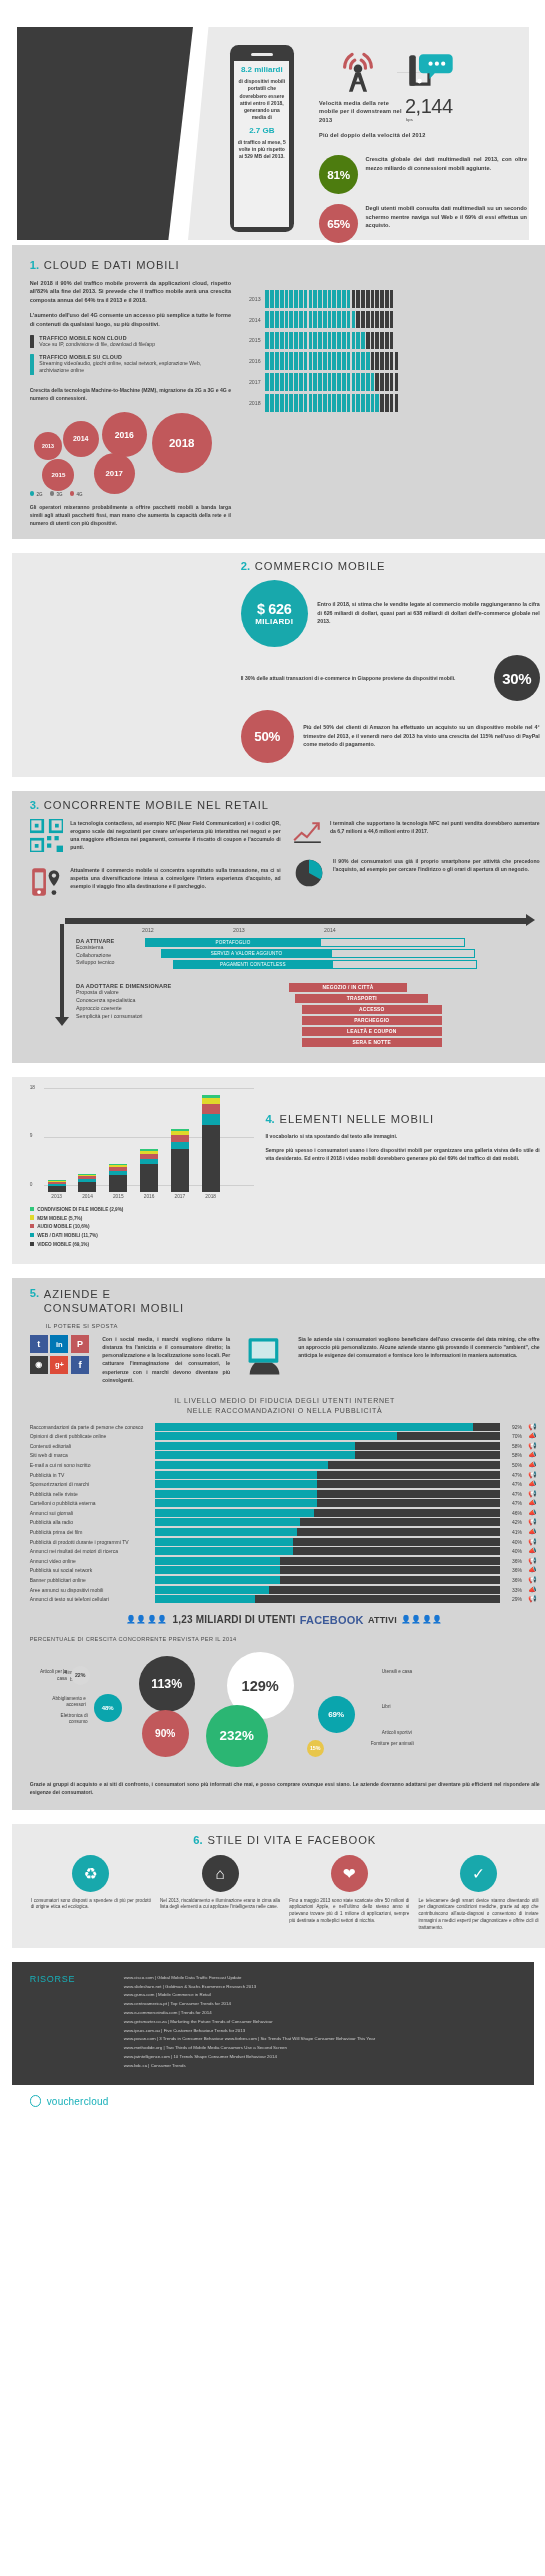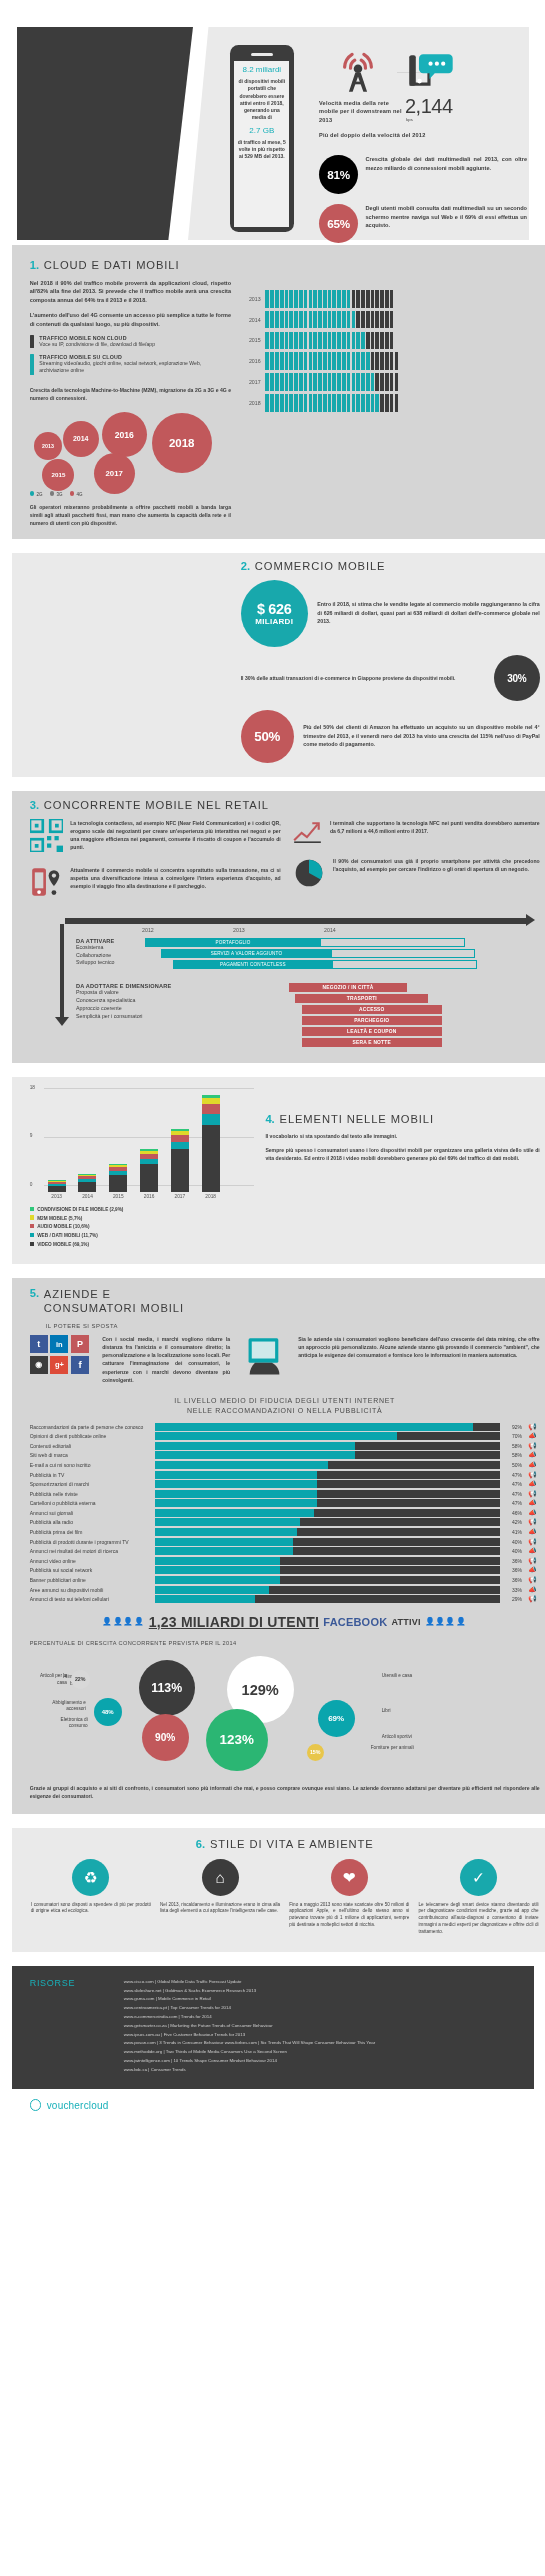--- a/index.html
+++ b/index.html
@@ -42,42 +42,42 @@
   .phone {
     position:absolute; left:230px; top:45px; width:64px; height:187px;
     background:#3c3c3c; border-radius:8.5px; z-index:3;
   }
   .phone-speaker { position:absolute; left:21.3px; top:7.5px; width:21.3px; height:3.7px;
     background:#eaeaea; border-radius:2.1px; }
   .phone-screen {
     position:absolute; left:4.3px; top:16px; width:55px; height:166px;
     background:#f0f0f0; padding:4.3px 2.7px; text-align:center;
   }
-  .phone-big { color:#18b0b9; font-size:8px; font-weight:normal; line-height:1.2;text-align:center; }
+  .phone-big { color:#18b0b9; font-size:8px; font-weight:bold; line-height:1.2;text-align:center; }
   .phone-txt { font-size:5px; font-weight:bold; line-height:1.45; margin-top:3.2px; color:#3c3c3c; }
 
   
   .tower-wrap { position:absolute; left:320px; top:51px; width:75px; text-align:center; }
   .speed-txt { position:absolute; left:319px; top:99px; width:85px;
     font-size:5.6px; line-height:1.5; font-weight:bold; letter-spacing:0.2px; }
   .kbps-wrap { position:absolute; left:405px; top:51px; width:96px; }
   .kbps-num { font-size:20px; font-weight:300; letter-spacing:-0.5px; color:#3c3c3c;
      position:absolute; left:0; top:44px; }
   .kbps-unit { position:absolute; left:1.1px; top:66px; font-size:4.3px; color:#3c3c3c; }
   .double-txt { position:absolute; left:319px; top:132px; width:203px;
     font-size:5.6px; font-weight:bold; letter-spacing:0.2px; }
   .hr-line { position:absolute; left:397px; top:72px; width:32px; height:1.1px; background:#d6d6d6; }
 
   .stat-row { position:absolute; display:flex; align-items:flex-start; gap:7.5px; }
   .stat-circle {
     width:39px; height:39px; border-radius:50%; flex:none;
     display:flex; align-items:center; justify-content:center;
     color:#fff; font-size:11.7px; font-weight:bold; letter-spacing:-0.3px;
   }
-  .c-teal{background:#000000;} .c-red{background:#c1585b;} .c-dark{background:#3c3c3c;}
+  .c-teal{background:#4d7c0f;} .c-red{background:#c1585b;} .c-dark{background:#3c3c3c;}
   .stat-txt { font-size:5.6px; line-height:1.55; font-weight:bold; text-align:justify; }
 
   
   .sec { position:relative; width:546px; }
   .band-dark  { background:#d5d5d5; }
   .band-light { background:#eaeaea; }
   .sec-h { display:flex; align-items:baseline; gap:4.8px; margin-bottom:7.5px; }
   .sec-num { color:#18b0b9; font-size:11.2px; font-weight:bold; }
   .sec-t { font-size:11.2px; font-weight:300; letter-spacing:0.9px; color:#3c3c3c; }
   .p { font-size:5.5px; line-height:1.6; font-weight:bold; text-align:justify; }
@@ -489,21 +489,21 @@
       </div>
       <div style="display:flex; gap:9.6px; align-items:center; margin-top:3.2px;">
         <div class="big-circ">
           <div class="n">$ 626</div>
           <div class="u">MILIARDI</div>
         </div>
         <div class="p" style="font-size:5.3px">Entro il 2018, si stima che le vendite legate al commercio mobile raggiungeranno la cifra di 626 miliardi di dollari, quasi pari ai 638 miliardi di dollari dell'e-commerce globale nel 2013.</div>
       </div>
       <div style="display:flex; gap:9.6px; align-items:center; margin-top:8.5px;">
         <div class="p" style="font-size:5.1px; flex:1">Il 30% delle attuali transazioni di e-commerce in Giappone proviene da dispositivi mobili.</div>
-        <div class="stat-circle c-dark" style="width:46px;height:46px;font-size:10px;">30%</div>
+        <div class="stat-circle c-dark" style="width:46px;height:46px;font-size:15px;">30%</div>
       </div>
       <div style="display:flex; gap:9.6px; align-items:center; margin-top:8.5px;">
         <div class="stat-circle c-red" style="width:53px;height:53px;font-size:13.3px;">50%</div>
         <div class="p" style="font-size:5.3px; flex:1">Più del 50% dei clienti di Amazon ha effettuato un acquisto su un dispositivo mobile nel 4° trimestre del 2013, e il venerdì nero del 2013 ha visto una crescita del 115% nell'uso di PayPal come metodo di pagamento.</div>
       </div>
     </div>
   </div>
 
   <div class="chev-sep">
     <div class="cs" style="background:#eaeaea;"></div>
@@ -909,34 +909,34 @@
                 <div class="tr-fill" style="width: 29%;"></div>
               </div>
               <div class="tr-val">29%</div>
               <div class="tr-ic">📢</div>
             </div>
           </div>
       </div>
 
       <div style="display:flex;align-items:center;justify-content:center;gap:4.3px;margin-top:10.7px;">
         <span style="font-size:8px;color:#9a9a9a;letter-spacing:0.5px;">👤👤👤👤</span>
-        <span style="font-size:14px;font-weight:bold;letter-spacing:0.2px;text-decoration:underline;">1,23 MILIARDI DI UTENTI</span>
+        <span style="font-size:10px;font-weight:bold;letter-spacing:0.2px;">1,23 MILIARDI DI UTENTI</span>
         <span style="font-size:11px;font-weight:bold;color:#3b5998;letter-spacing:0.2px;">FACEBOOK</span>
         <span style="font-size:9px;font-weight:bold;letter-spacing:0.2px;">ATTIVI</span>
         <span style="font-size:8px;color:#9a9a9a;letter-spacing:0.5px;">👤👤👤👤</span>
       </div>
 
       <div style="margin-top:9.6px;">
         <div style="font-size:5.6px;letter-spacing:0.4px;color:#4a4a4a;">PERCENTUALE DI CRESCITA CONCORRENTE PREVISTA PER IL 2014</div>
         <div style="position:relative;height:133px;margin-top:3.2px;" id="growth-chart">
             <div class="gc" style="left: 109px; top: 11.7px; width: 56px; height: 56px; background: rgb(60, 60, 60); font-size: 12.3px;">113%</div>
             <div class="gl" style="left: 21.3px; top: 25.6px; width: 37px; text-align: right;">Alimentari e bevande</div>
             <div class="gc" style="left: 197px; top: 7.5px; width: 67px; height: 67px; background: rgb(255, 255, 255); font-size: 14.6px; color: rgb(60, 60, 60);">129%</div>
             <div class="gl" style="left: 352px; top: 24.5px; width: 43px; text-align: left;">Utensili e casa</div>
-            <div class="gc" style="left: 176px; top: 60px; width: 62px; height: 62px; background: rgb(43, 182, 115); font-size: 13.4px;">123%</div>
+            <div class="gc" style="left: 176px; top: 60px; width: 62px; height: 62px; background: rgb(43, 182, 115); font-size: 13.4px;">232%</div>
             <div class="gl" style="left: 352px; top: 85px; width: 43px; text-align: left;">Articoli sportivi</div>
             <div class="gc" style="left: 112px; top: 65px; width: 47px; height: 47px; background: rgb(193, 88, 91); font-size: 10.2px;">90%</div>
             <div class="gl" style="left: 19px; top: 68px; width: 39px; text-align: right;">Elettronica di consumo</div>
             <div class="gc" style="left: 288px; top: 51px; width: 37px; height: 37px; background: rgb(10, 165, 173); font-size: 8px;">69%</div>
             <div class="gl" style="left: 352px; top: 59px; width: 37px; text-align: left;">Libri</div>
             <div class="gc" style="left: 64px; top: 49px; width: 28px; height: 28px; background: rgb(10, 165, 173); font-size: 6px;">48%</div>
             <div class="gl" style="left: 5.3px; top: 51px; width: 51px; text-align: right;">Abbigliamento e accessori</div>
             <div class="gc" style="left: 41px; top: 21.3px; width: 19px; height: 19px; background: rgb(216, 216, 216); font-size: 5.3px; color: rgb(60, 60, 60);">22%</div>
             <div class="gl" style="left: 5.3px; top: 24.5px; width: 32px; text-align: right;">Articoli per la casa</div>
             <div class="gc" style="left: 277px; top: 95px; width: 17px; height: 17px; background: rgb(232, 198, 75); font-size: 5.3px;">15%</div>
@@ -948,21 +948,21 @@
   </div>
 
   <div class="chev-sep">
     <div class="cs" style="background:#d5d5d5;"></div>
   </div>
 
   <div class="sec band-light" style="margin:0 11.7px;">
     <div style="padding:9.6px 18px 16px;">
       <div class="sec-h" style="justify-content:center">
         <span class="sec-num">6.</span>
-        <span class="sec-t">STILE DI VITA E AMBIENTE</span>
+        <span class="sec-t">STILE DI VITA E FACEBOOK</span>
       </div>
       <div class="life" id="life-cards">
           <div class="lifecard">
             <div class="lifecirc" style="background: rgb(24, 168, 172);">♻</div>
             <div class="lifetxt">I consumatori sono disposti a spendere di più per prodotti di origine etica ed ecologica.</div>
           </div>
           <div class="lifecard">
             <div class="lifecirc" style="background: rgb(60, 60, 60);">⌂</div>
             <div class="lifetxt">Nel 2013, riscaldamento e illuminazione erano in cima alla lista degli elementi a cui applicare l'intelligenza nelle case.</div>
           </div>

